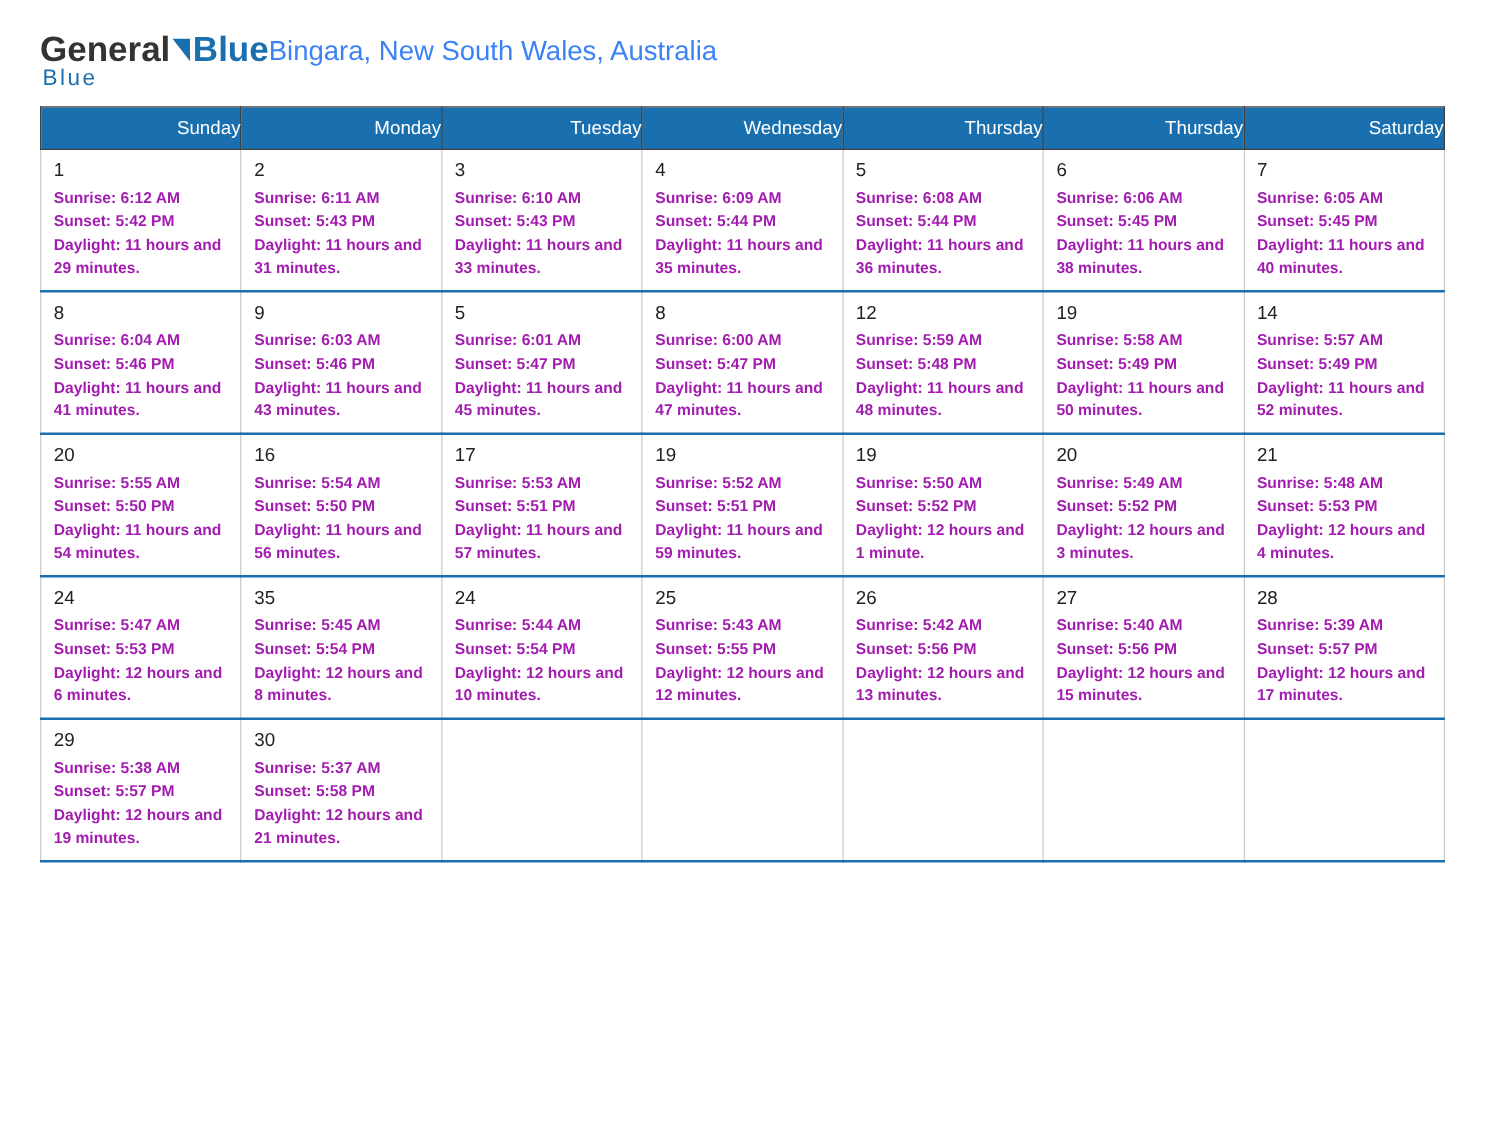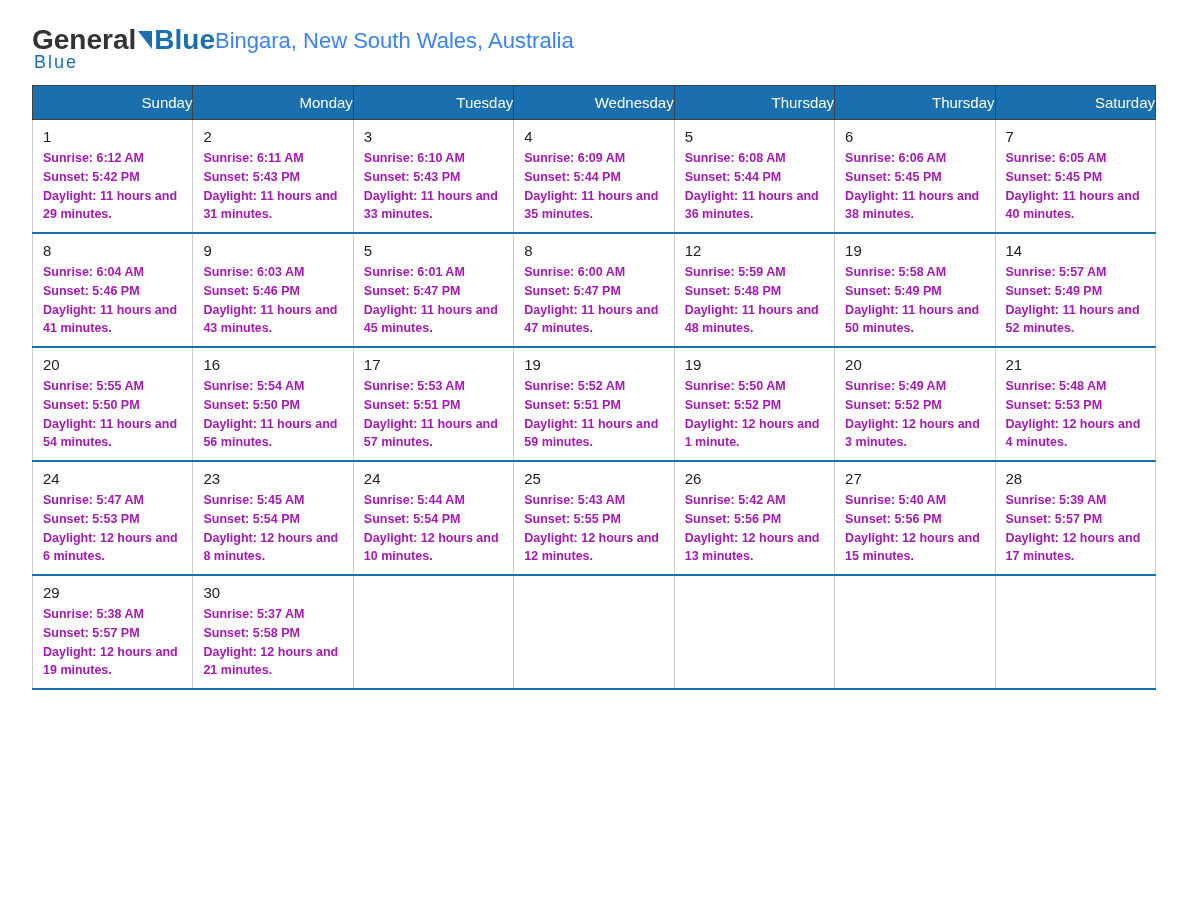--- a/index.html
+++ b/index.html
@@ -222,21 +222,21 @@
           <span class="day-num">21</span>
           <div class="day-info">Sunrise: 5:48 AM<br>Sunset: 5:53 PM<br>Daylight: 12 hours and 4 minutes.</div>
         </td>
       </tr>
       <tr>
         <td>
           <span class="day-num">24</span>
           <div class="day-info">Sunrise: 5:47 AM<br>Sunset: 5:53 PM<br>Daylight: 12 hours and 6 minutes.</div>
         </td>
         <td>
-          <span class="day-num">23</span>
+          <span class="day-num">35</span>
           <div class="day-info">Sunrise: 5:45 AM<br>Sunset: 5:54 PM<br>Daylight: 12 hours and 8 minutes.</div>
         </td>
         <td>
           <span class="day-num">24</span>
           <div class="day-info">Sunrise: 5:44 AM<br>Sunset: 5:54 PM<br>Daylight: 12 hours and 10 minutes.</div>
         </td>
         <td>
           <span class="day-num">25</span>
           <div class="day-info">Sunrise: 5:43 AM<br>Sunset: 5:55 PM<br>Daylight: 12 hours and 12 minutes.</div>
         </td>

